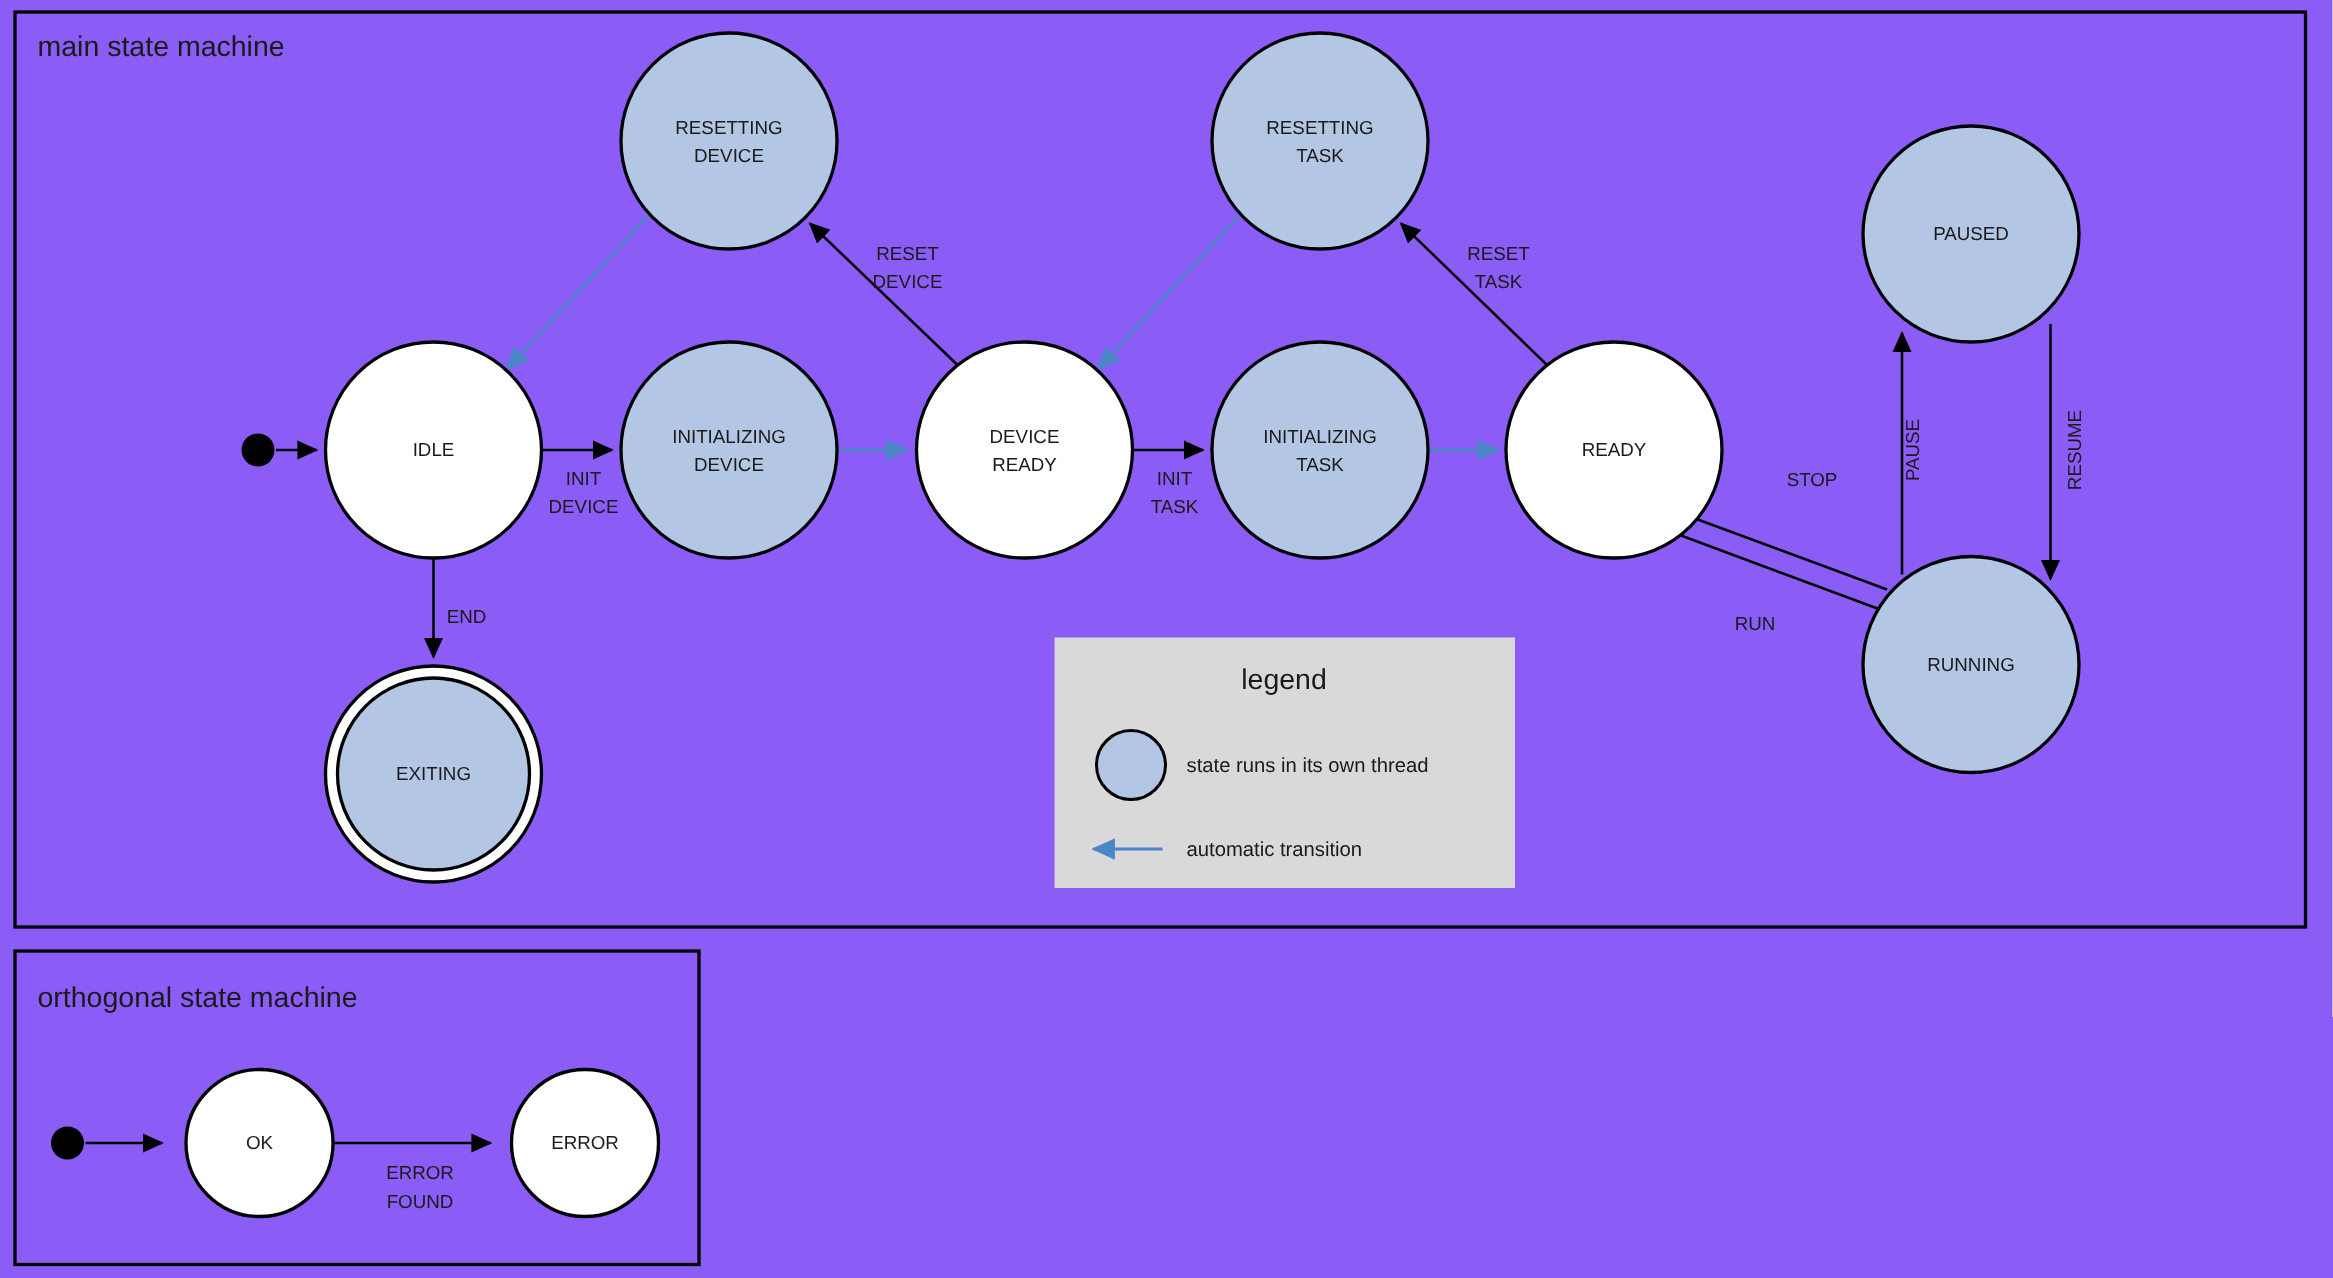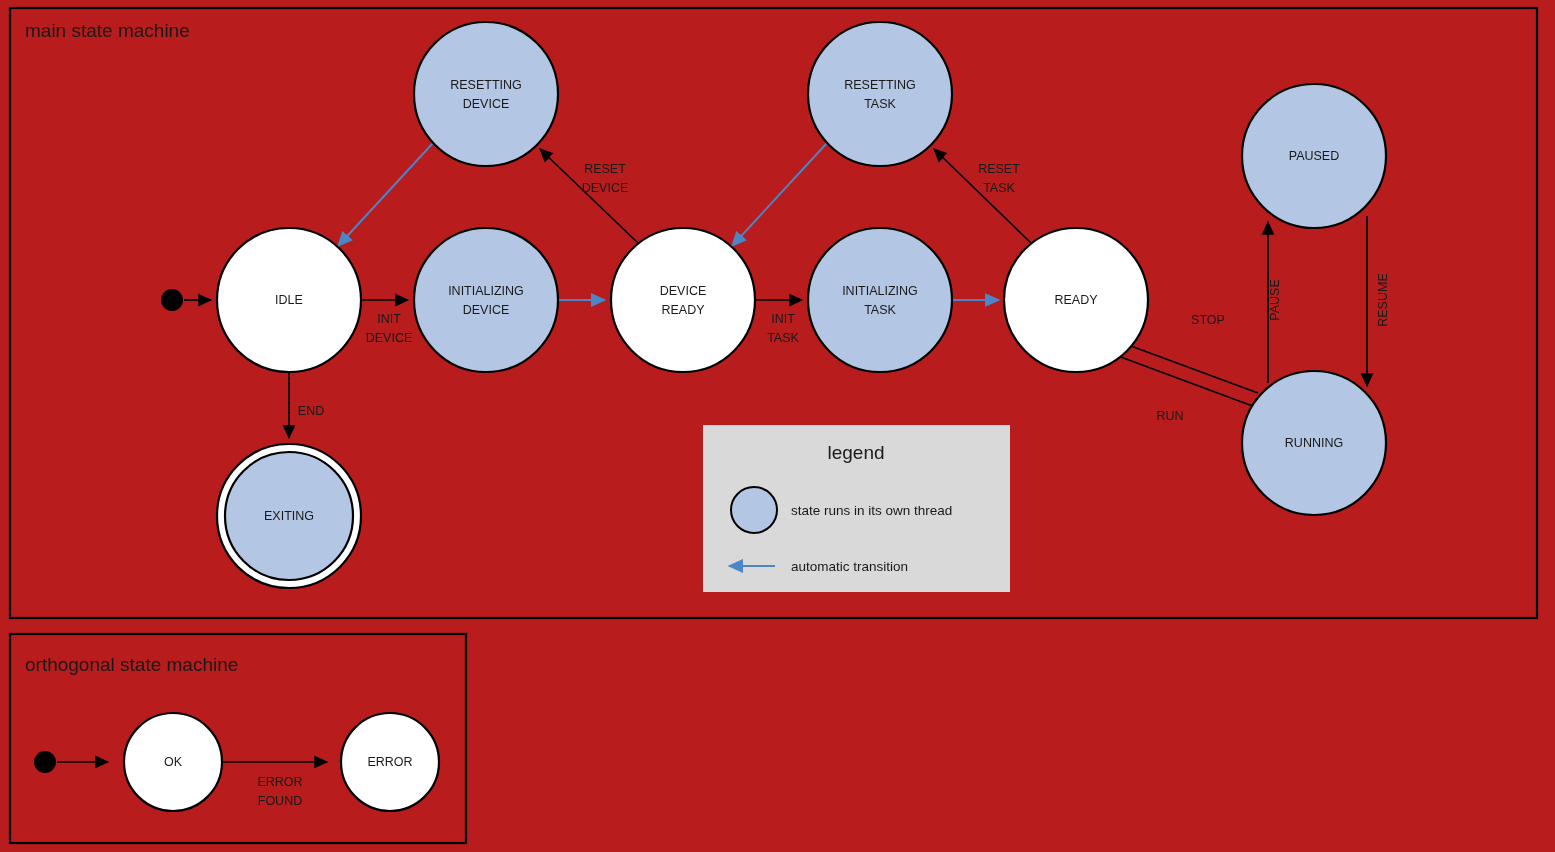--- a/index.html
+++ b/index.html
@@ -6,21 +6,21 @@
   html, body {
     margin: 0;
     padding: 0;
     background: #ffffff;
     font-family: "Liberation Sans", sans-serif;
   }
   #root {
     position: relative;
     width: 1555px;
     height: 852px;
-    background: #b91c1c;
+    background: #8b5cf6;
     overflow: hidden;
   }
   svg.canvas {
     position: absolute;
     left: 0;
     top: 0;
     width: 1555px;
     height: 852px;
   }
   text {

